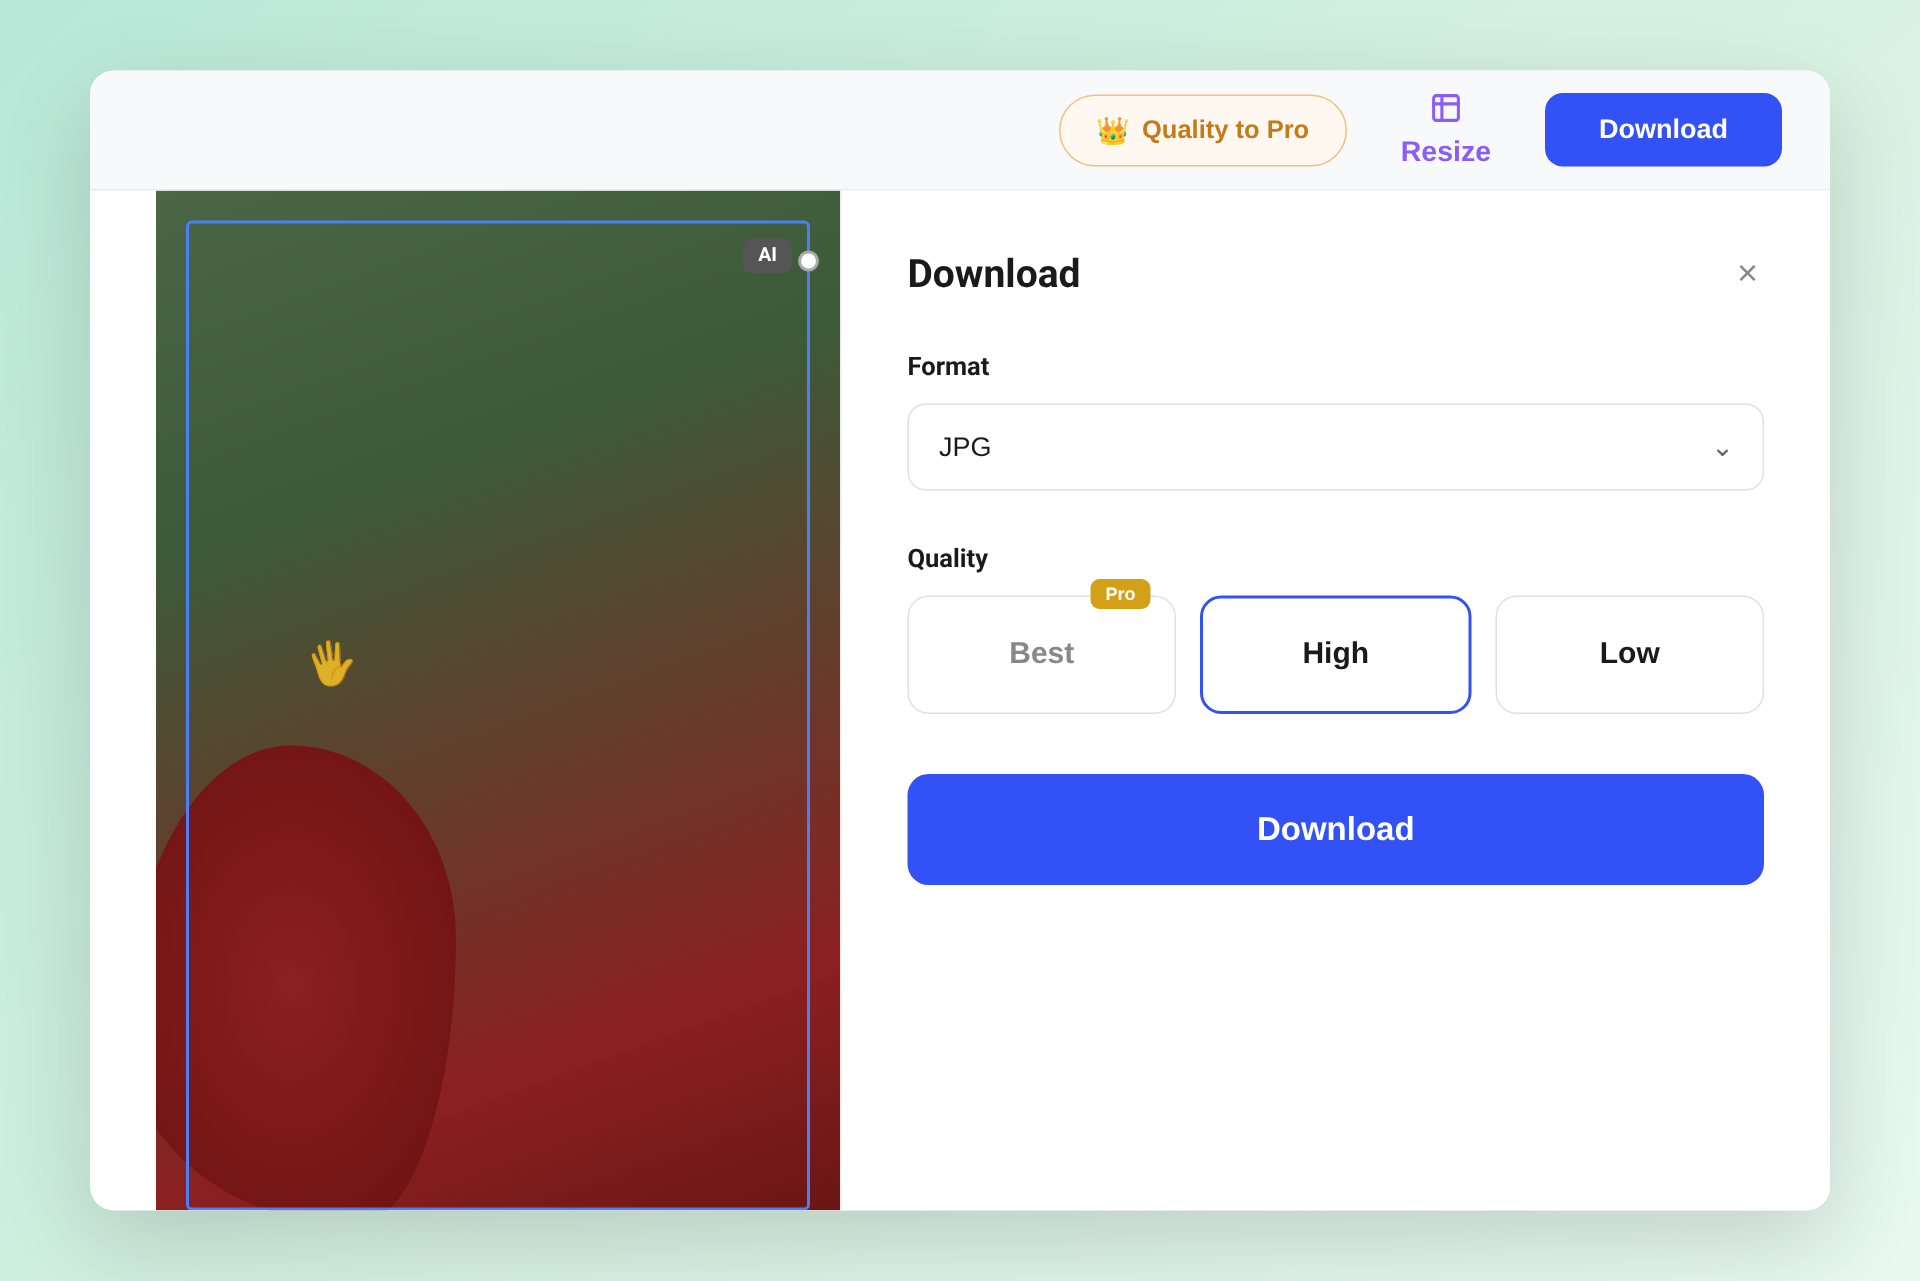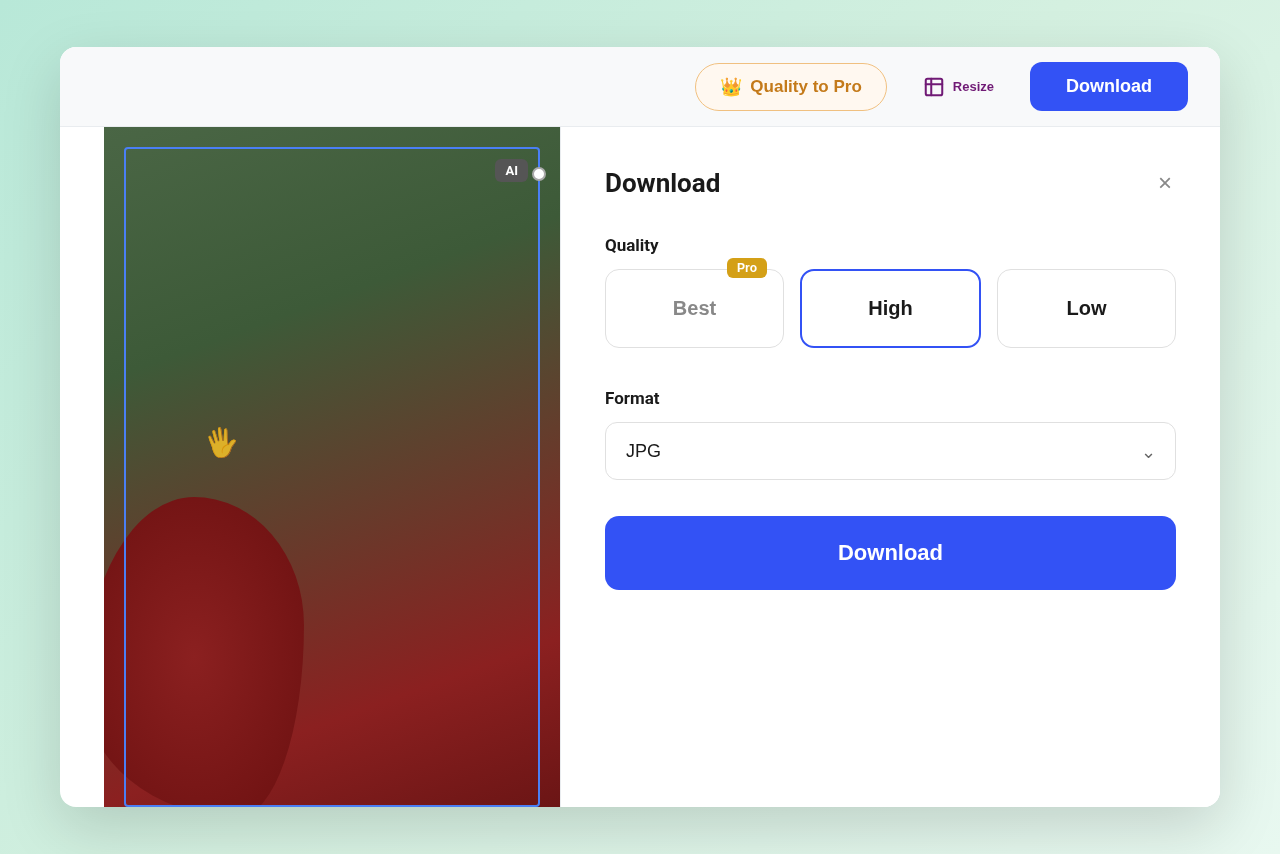--- a/index.html
+++ b/index.html
@@ -58,24 +58,25 @@
       font-size: 18px;
     }
 
     .resize-btn {
       display: flex;
       align-items: center;
       gap: 8px;
       background: transparent;
       border: none;
       cursor: pointer;
-      font-size: 13px;
+      font-size: 19px;
       font-weight: 600;
-      color: #701a75;
+      color: #8b5cf6;
       padding: 12px 20px;
+      flex-direction: column;
     }
 
     .resize-icon {
       width: 22px;
       height: 22px;
     }
 
     .download-header-btn {
       background: #3352f5;
       color: #fff;
@@ -325,49 +326,49 @@
     </div>
 
     <div class="download-panel">
 
       <div class="panel-header">
         <span class="panel-title">Download</span>
         <button class="close-btn">×</button>
       </div>
 
       <div>
-        <div class="section-label">Quality</div>
-        <div class="quality-options">
-
-          <button class="quality-btn disabled">
-            <span class="pro-badge">Pro</span>
-            <span>Best</span>
-          </button>
-
-          <button class="quality-btn selected">
-            <span>High</span>
-          </button>
-
-          <button class="quality-btn">
-            <span>Low</span>
-          </button>
-
-        </div>
-      </div>
-
-      <div>
         <div class="section-label">Format</div>
         <div class="format-select-wrapper">
           <select class="format-select-inner">
             <option value="JPG" selected="">JPG</option>
             <option value="PNG">PNG</option>
             <option value="WEBP">WEBP</option>
           </select>
           <span class="chevron-down">⌄</span>
         </div>
       </div>
 
+      <div>
+        <div class="section-label">Quality</div>
+        <div class="quality-options">
+
+          <button class="quality-btn disabled">
+            <span class="pro-badge">Pro</span>
+            <span>Best</span>
+          </button>
+
+          <button class="quality-btn selected">
+            <span>High</span>
+          </button>
+
+          <button class="quality-btn">
+            <span>Low</span>
+          </button>
+
+        </div>
+      </div>
+
       <button class="download-main-btn">Download</button>
 
     </div>
 
   </div>
 </div>
 
 </body></html>

